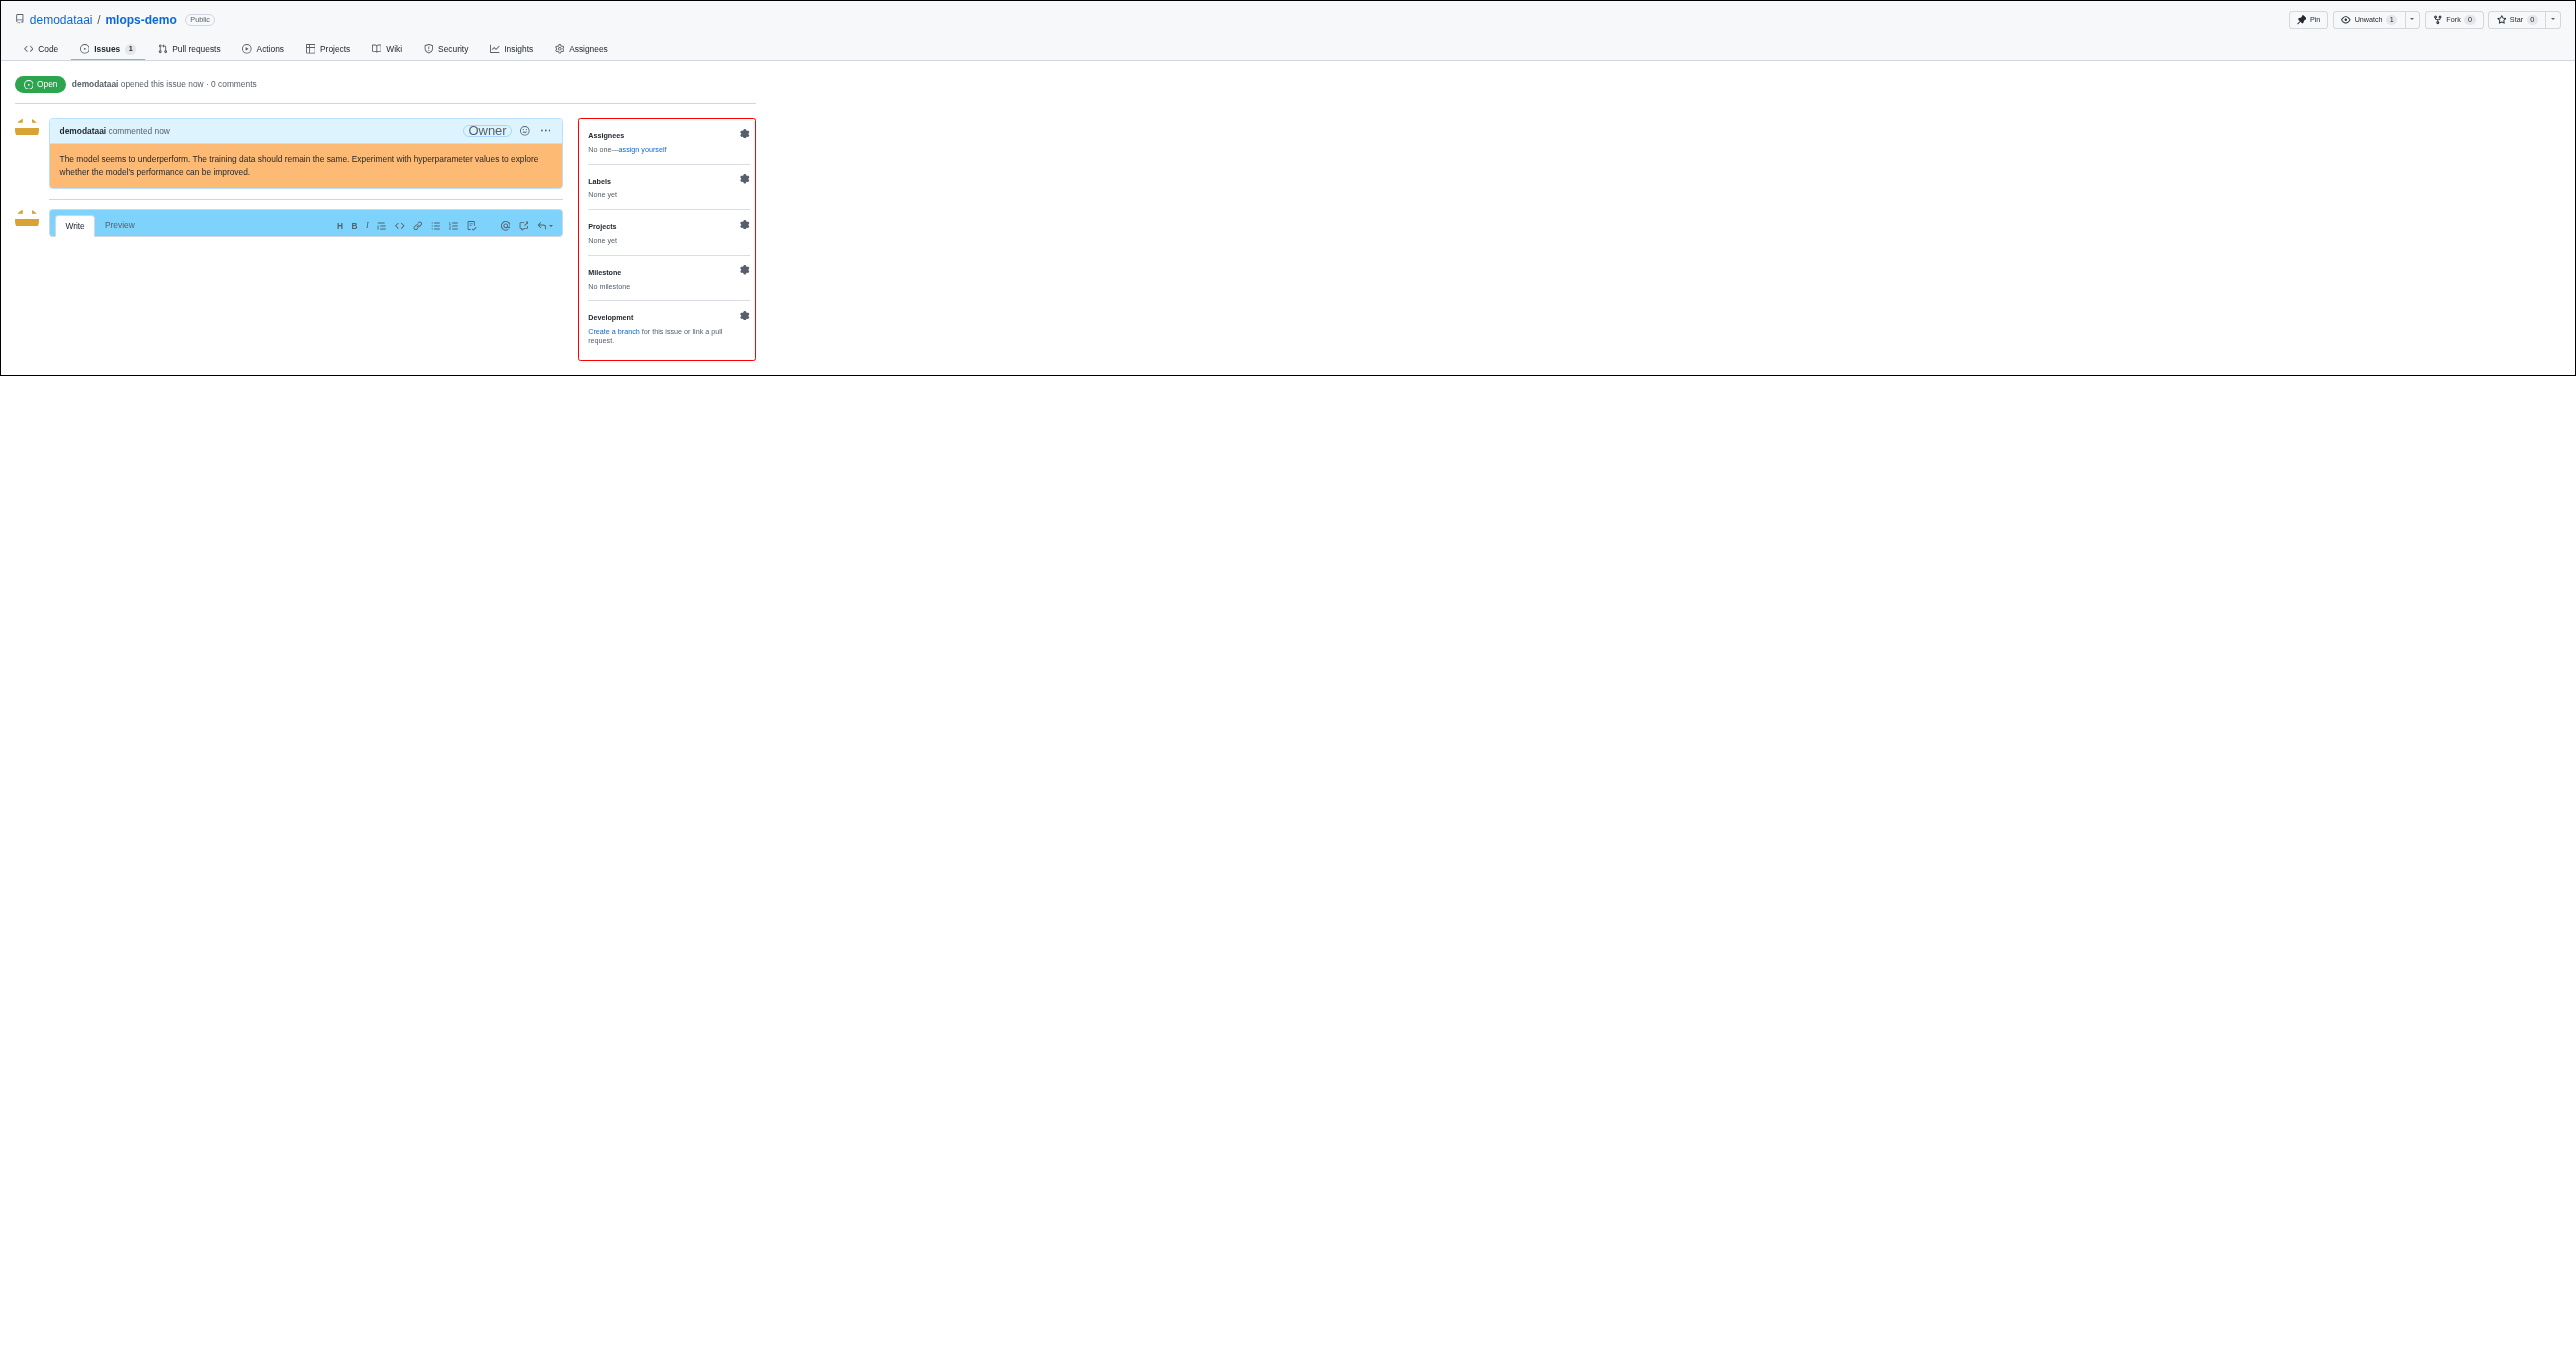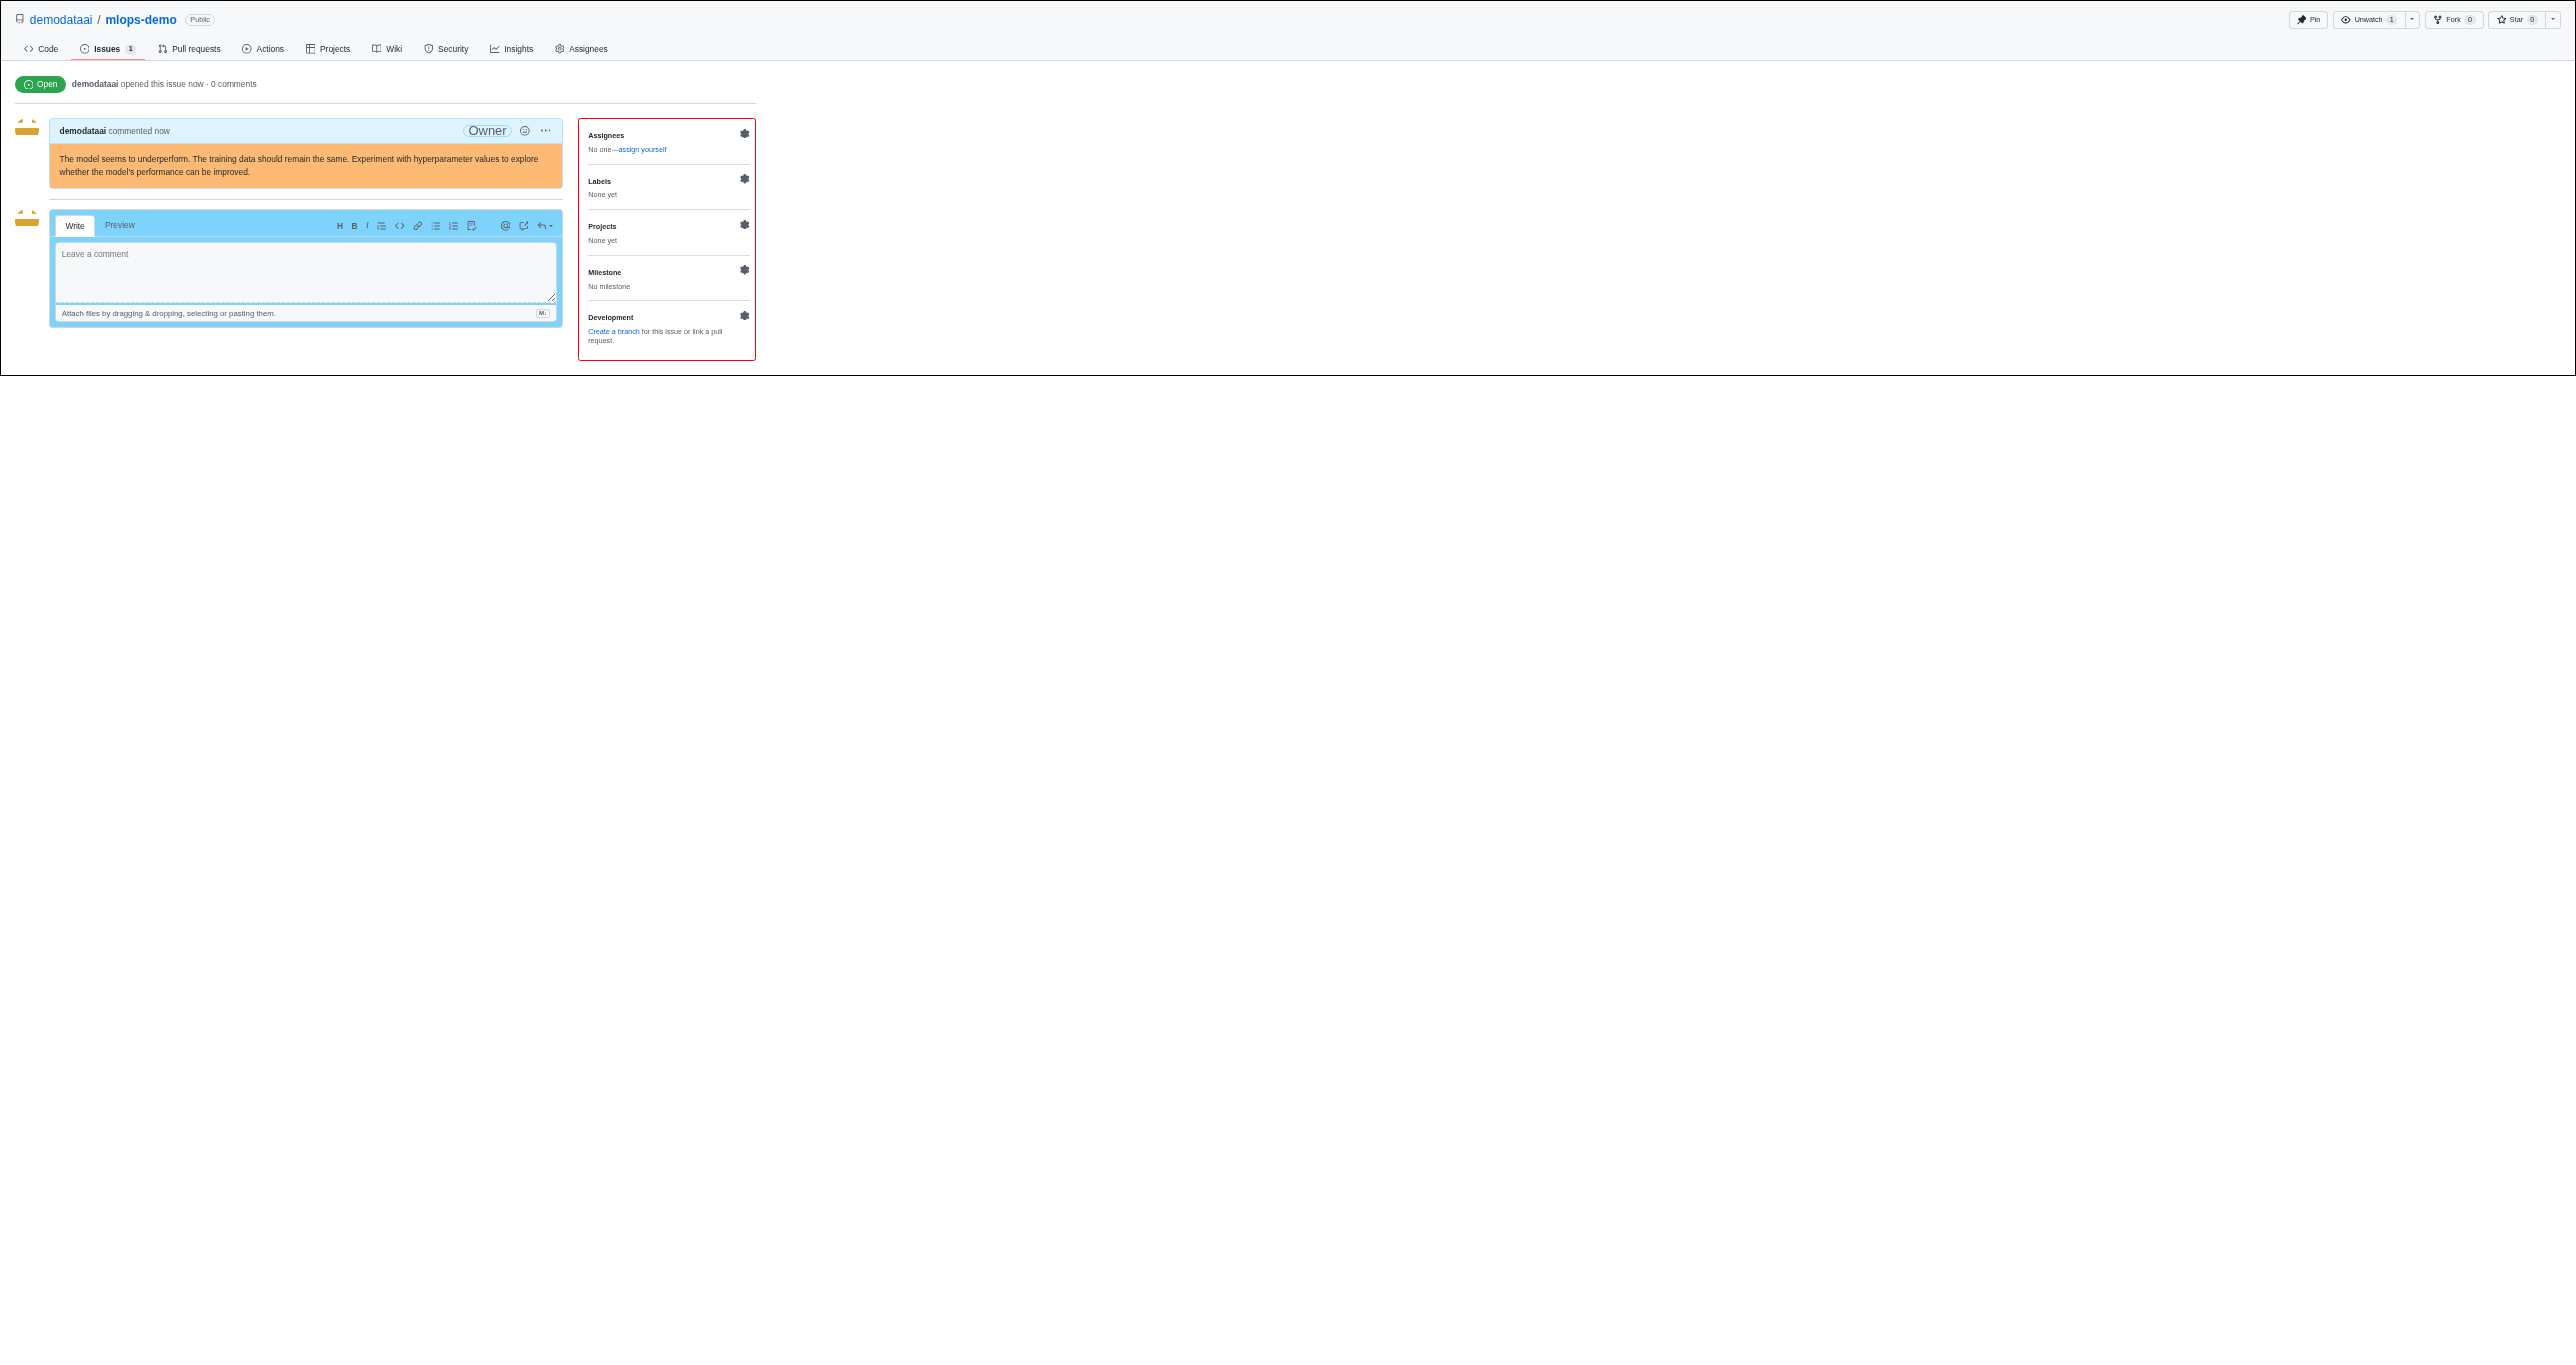--- a/index.html
+++ b/index.html
@@ -474,29 +474,20 @@
                 </svg>
               </span>
             <span class="tb">
                 <svg width="9.6" height="9.6" viewBox="0 0 16 16">
                   <path d="M6.78 1.97a.75.75 0 0 1 0 1.06L3.81 6h6.44A4.75 4.75 0 0 1 15 10.75v2.5a.75.75 0 0 1-1.5 0v-2.5a3.25 3.25 0 0 0-3.25-3.25H3.81l2.97 2.97a.749.749 0 0 1-1.06 1.06L1.47 7.28a.75.75 0 0 1 0-1.06l4.25-4.25a.75.75 0 0 1 1.06 0Z"></path>
                 </svg>
                 <span class="caret" style="margin-left:2.4px;"></span>
               </span>
           </div>
         </div>
-        <div class="form-body">
-          <div class="textarea-wrap">
-            <textarea placeholder="Leave a comment" style=""></textarea>
-            <div class="attach-row">
-              <span>Attach files by dragging &amp; dropping, selecting or pasting them.</span>
-              <span class="md-badge">M↓</span>
-            </div>
-          </div>
-        </div>
       </div>
     </div>
 
   </div>
 
   <aside class="sidebar">
 
     <div class="side-section">
       <div class="side-head">
         <h3>Assignees</h3>

